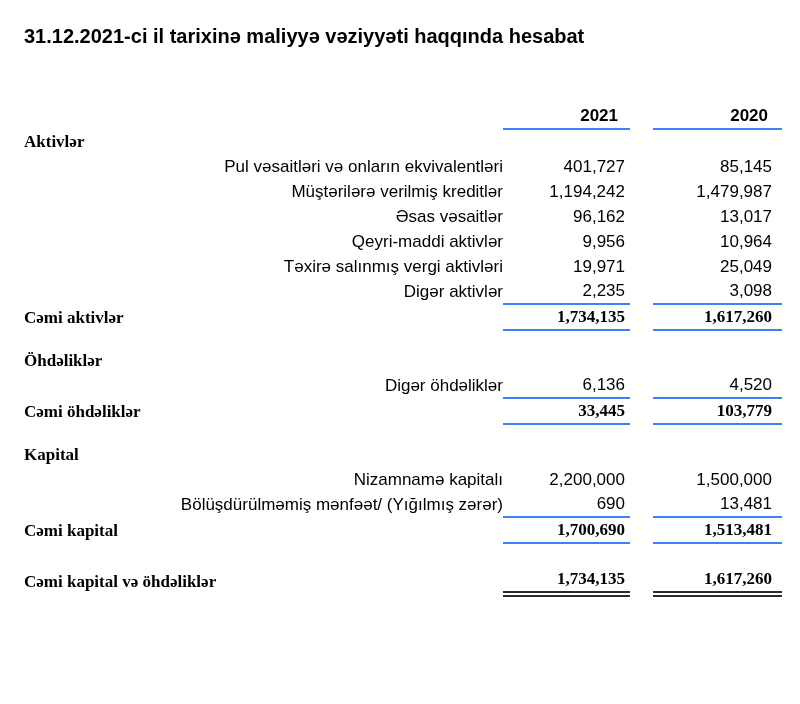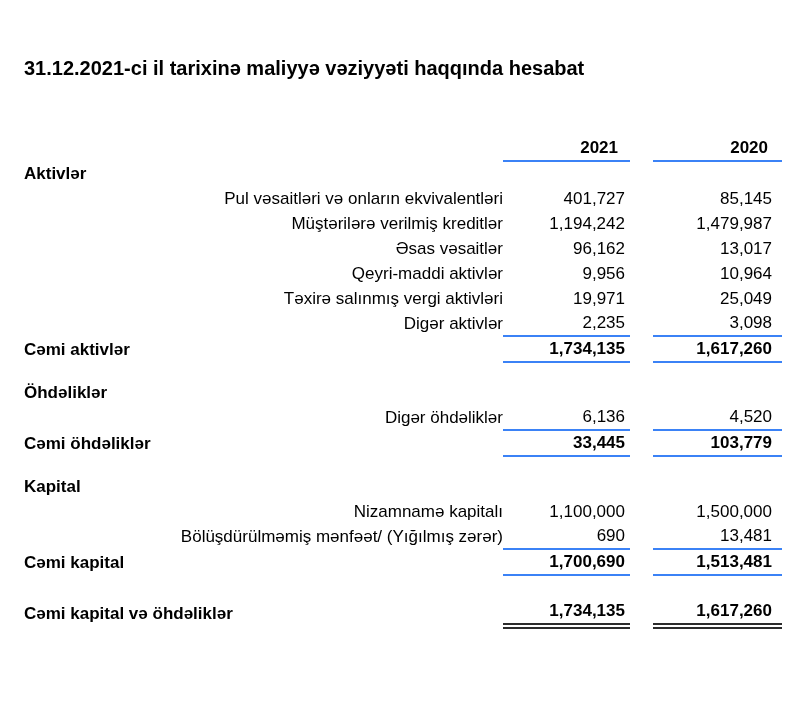--- a/index.html
+++ b/index.html
@@ -5,21 +5,21 @@
   html, body { margin: 0; padding: 0; }
   body {
     width: 800px;
     height: 704px;
     background: #ffffff;
     color: #000000;
     font-family: "Liberation Sans", sans-serif;
     font-size: 17px;
     overflow: hidden;
   }
-  .page { padding: 24px 18px 0 24px; margin-top: 32px; }
+  .page { padding: 24px 18px 0 24px; }
   .title {
     font-size: 20px;
     line-height: 24px;
     font-weight: bold;
     margin: 0 0 55px 0;
   }
   table.sheet {
     width: 100%;
     border-collapse: collapse;
     table-layout: fixed;
@@ -42,21 +42,21 @@
     white-space: nowrap;
     overflow: hidden;
   }
   .label { text-align: left; }
   .num { text-align: right; }
   .c1 { padding-right: 5px; }
   .c2 { padding-right: 10px; }
   th.c1 { padding-right: 12px; }
   th.c2 { padding-right: 14px; }
   th.num { font-weight: bold; }
-  .b { font-weight: bold; }
+  .b { font-weight: bold; font-family: Liberation Serif, serif; }
   tr.item td.label { padding-left: 12px; text-align: right; }
   .rb { border-bottom: 2px solid #3b82f6; }
   .dbl { border-bottom: 6px double #2b2b2b; }
 </style>
 </head>
 <body>
 
 <div class="page">
   <h1 class="title">31.12.2021-ci il tarixinə maliyyə vəziyyəti haqqında hesabat</h1>
 
@@ -149,21 +149,21 @@
           <td colspan="4"></td>
         </tr>
         <tr>
           <td class="label b">Kapital</td>
           <td class="num c1"></td>
           <td class=""></td>
           <td class="num c2"></td>
         </tr>
         <tr class="item">
           <td class="label">Nizamnamə kapitalı</td>
-          <td class="num c1">1,100,000</td>
+          <td class="num c1">2,200,000</td>
           <td class=""></td>
           <td class="num c2">1,500,000</td>
         </tr>
         <tr class="item">
           <td class="label">Bölüşdürülməmiş mənfəət/ (Yığılmış zərər)</td>
           <td class="num c1 rb">690</td>
           <td class=""></td>
           <td class="num c2 rb">13,481</td>
         </tr>
         <tr class="">

